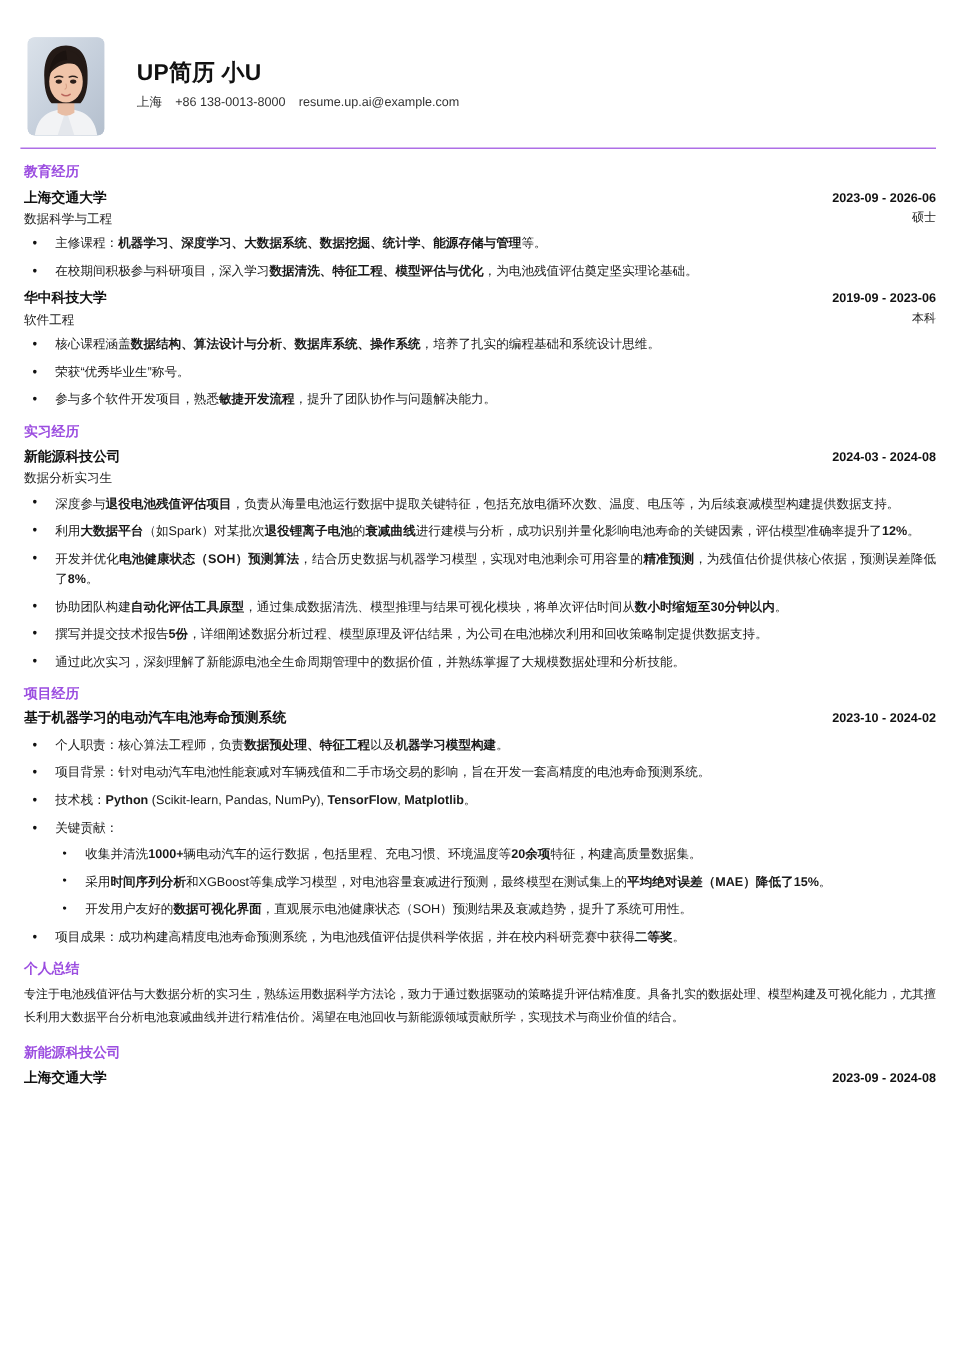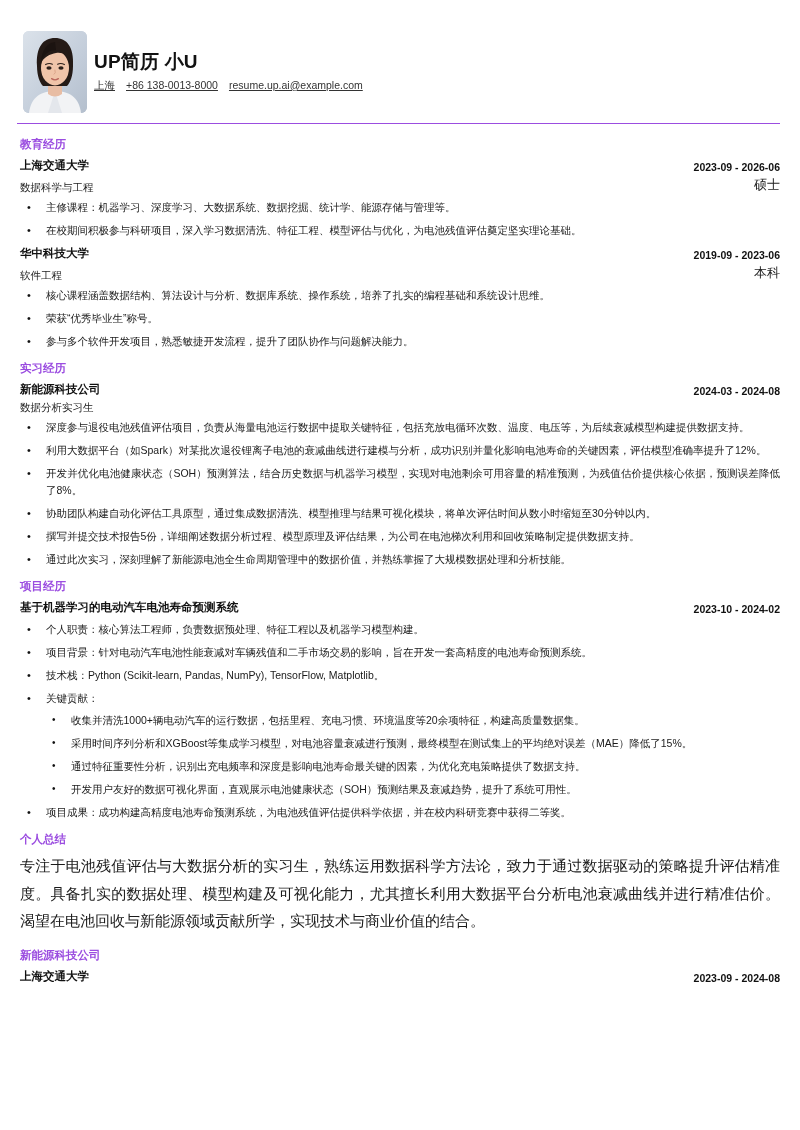--- a/index.html
+++ b/index.html
@@ -7,71 +7,71 @@
     width: 800px;
     height: 1130px;
     background: #ffffff;
     font-family: "Liberation Sans", "DejaVu Sans", sans-serif;
     color: #1a1a1a;
     overflow: hidden;
   }
   .page { width: 800px; height: 1130px; padding: 0 20px; position: relative; }
 
   
-  .header { display: flex; align-items: center; gap: 7px; padding: 21px 3px 0 3px; height: 123px; }
+  .header { display: flex; align-items: center; gap: 27px; padding: 21px 3px 0 3px; height: 123px; }
   .avatar {
     width: 64px; height: 82px; border-radius: 6px; flex: 0 0 auto;
     overflow: hidden; position: relative;
     background: linear-gradient(160deg, #d4dce6 0%, #c2ccd9 45%, #b9c4d2 100%);
   }
   .avatar svg { display: block; width: 100%; height: 100%; }
   .head-text { display: flex; flex-direction: column; gap: 9px; padding-bottom: 2px; }
   .name { font-size: 19px; font-weight: 700; letter-spacing: .2px; color: #111; line-height: 1; }
   .contact { font-size: 10.5px; color: #333; line-height: 1; }
-  .contact span { margin-right: 11px; text-decoration: underline; }
+  .contact span { margin-right: 11px; }
   .contact span:last-child { margin-right: 0; }
 
   .divider { height: 1.4px; background: #9b4de0; margin: 0 0 13px 0; width: 763px; margin-left: -3px; }
 
   
   .section { margin-bottom: 11px; }
   .sec-title {
     color: #9b4de0; font-size: 11.5px; font-weight: 700;
     margin-bottom: 5px; line-height: 1.3;
   }
   .entry { margin-bottom: 2px; }
-  .row { display: flex; justify-content: space-between; align-items: flex-end; line-height: 1.55; }
+  .row { display: flex; justify-content: space-between; align-items: flex-start; line-height: 1.55; }
   .org { font-size: 11.5px; font-weight: 700; color: #111; }
   .date { font-size: 10.5px; font-weight: 700; color: #111; white-space: nowrap; }
   .role { font-size: 10.5px; color: #222; }
-  .degree { font-size: 13px; color: #222; white-space: nowrap; }
+  .degree { font-size: 10px; color: #222; white-space: nowrap; font-family: Liberation Mono, monospace; }
 
   
   ul.bullets { list-style: none; margin: 4px 0 0 0; padding: 0; }
   ul.bullets > li {
     position: relative; padding-left: 26px; margin-bottom: 6px;
     font-size: 10.5px; line-height: 1.62; color: #1a1a1a; text-align: justify;
   }
   ul.bullets > li::before {
     content: "•"; position: absolute; left: 7px; top: -0.5px;
     font-size: 11px; color: #111;
   }
   ul.sub { list-style: none; margin: 5px 0 1px 0; padding: 0; }
   ul.sub > li {
     position: relative; padding-left: 25px; margin-bottom: 6px;
     font-size: 10.5px; line-height: 1.62; color: #1a1a1a; text-align: justify;
   }
   ul.sub > li::before {
     content: "•"; position: absolute; left: 6px; top: -0.5px;
     font-size: 10px; color: #111;
   }
-  li b, .b { font-weight: 400; }
+  li b, .b { font-weight: 700; }
 
   .summary {
-    font-size: 15px; line-height: 1.85; color: #1a1a1a;
+    font-size: 10px; line-height: 1.85; color: #1a1a1a;
     text-align: justify; margin-top: 1px;
   }
   .section.summary-sec { margin-bottom: 13px; }
   .section.tail { margin-bottom: 0; }
 </style>
 </head>
 <body>
 
 <div class="page">
 
@@ -181,21 +181,20 @@
         <span class="org">基于机器学习的电动汽车电池寿命预测系统</span>
         <span class="date">2023-10 - 2024-02</span>
       </div>
       <ul class="bullets">
           <li>个人职责：核心算法工程师，负责<b>数据预处理、特征工程</b>以及<b>机器学习模型构建</b>。</li>
           <li>项目背景：针对电动汽车电池性能衰减对车辆残值和二手市场交易的影响，旨在开发一套高精度的电池寿命预测系统。</li>
           <li>技术栈：<b>Python</b> (Scikit-learn, Pandas, NumPy), <b>TensorFlow</b>, <b>Matplotlib</b>。</li>
           <li>关键贡献：<ul class="sub">
               <li>收集并清洗<b>1000+</b>辆电动汽车的运行数据，包括里程、充电习惯、环境温度等<b>20余项</b>特征，构建高质量数据集。</li>
               <li>采用<b>时间序列分析</b>和XGBoost等集成学习模型，对电池容量衰减进行预测，最终模型在测试集上的<b>平均绝对误差（MAE）降低了15%</b>。</li>
-              <li>通过特征重要性分析，识别出充电频率和深度是影响电池寿命最关键的因素，为优化充电策略提供了数据支持。</li>
               <li>开发用户友好的<b>数据可视化界面</b>，直观展示电池健康状态（SOH）预测结果及衰减趋势，提升了系统可用性。</li>
             </ul></li>
           <li>项目成果：成功构建高精度电池寿命预测系统，为电池残值评估提供科学依据，并在校内科研竞赛中获得<b>二等奖</b>。</li>
         </ul>
     </div>
   </div>
 
   <div class="section summary-sec">
     <div class="sec-title">个人总结</div>
     <div class="summary">专注于电池残值评估与大数据分析的实习生，熟练运用数据科学方法论，致力于通过数据驱动的策略提升评估精准度。具备扎实的数据处理、模型构建及可视化能力，尤其擅长利用大数据平台分析电池衰减曲线并进行精准估价。渴望在电池回收与新能源领域贡献所学，实现技术与商业价值的结合。</div>

